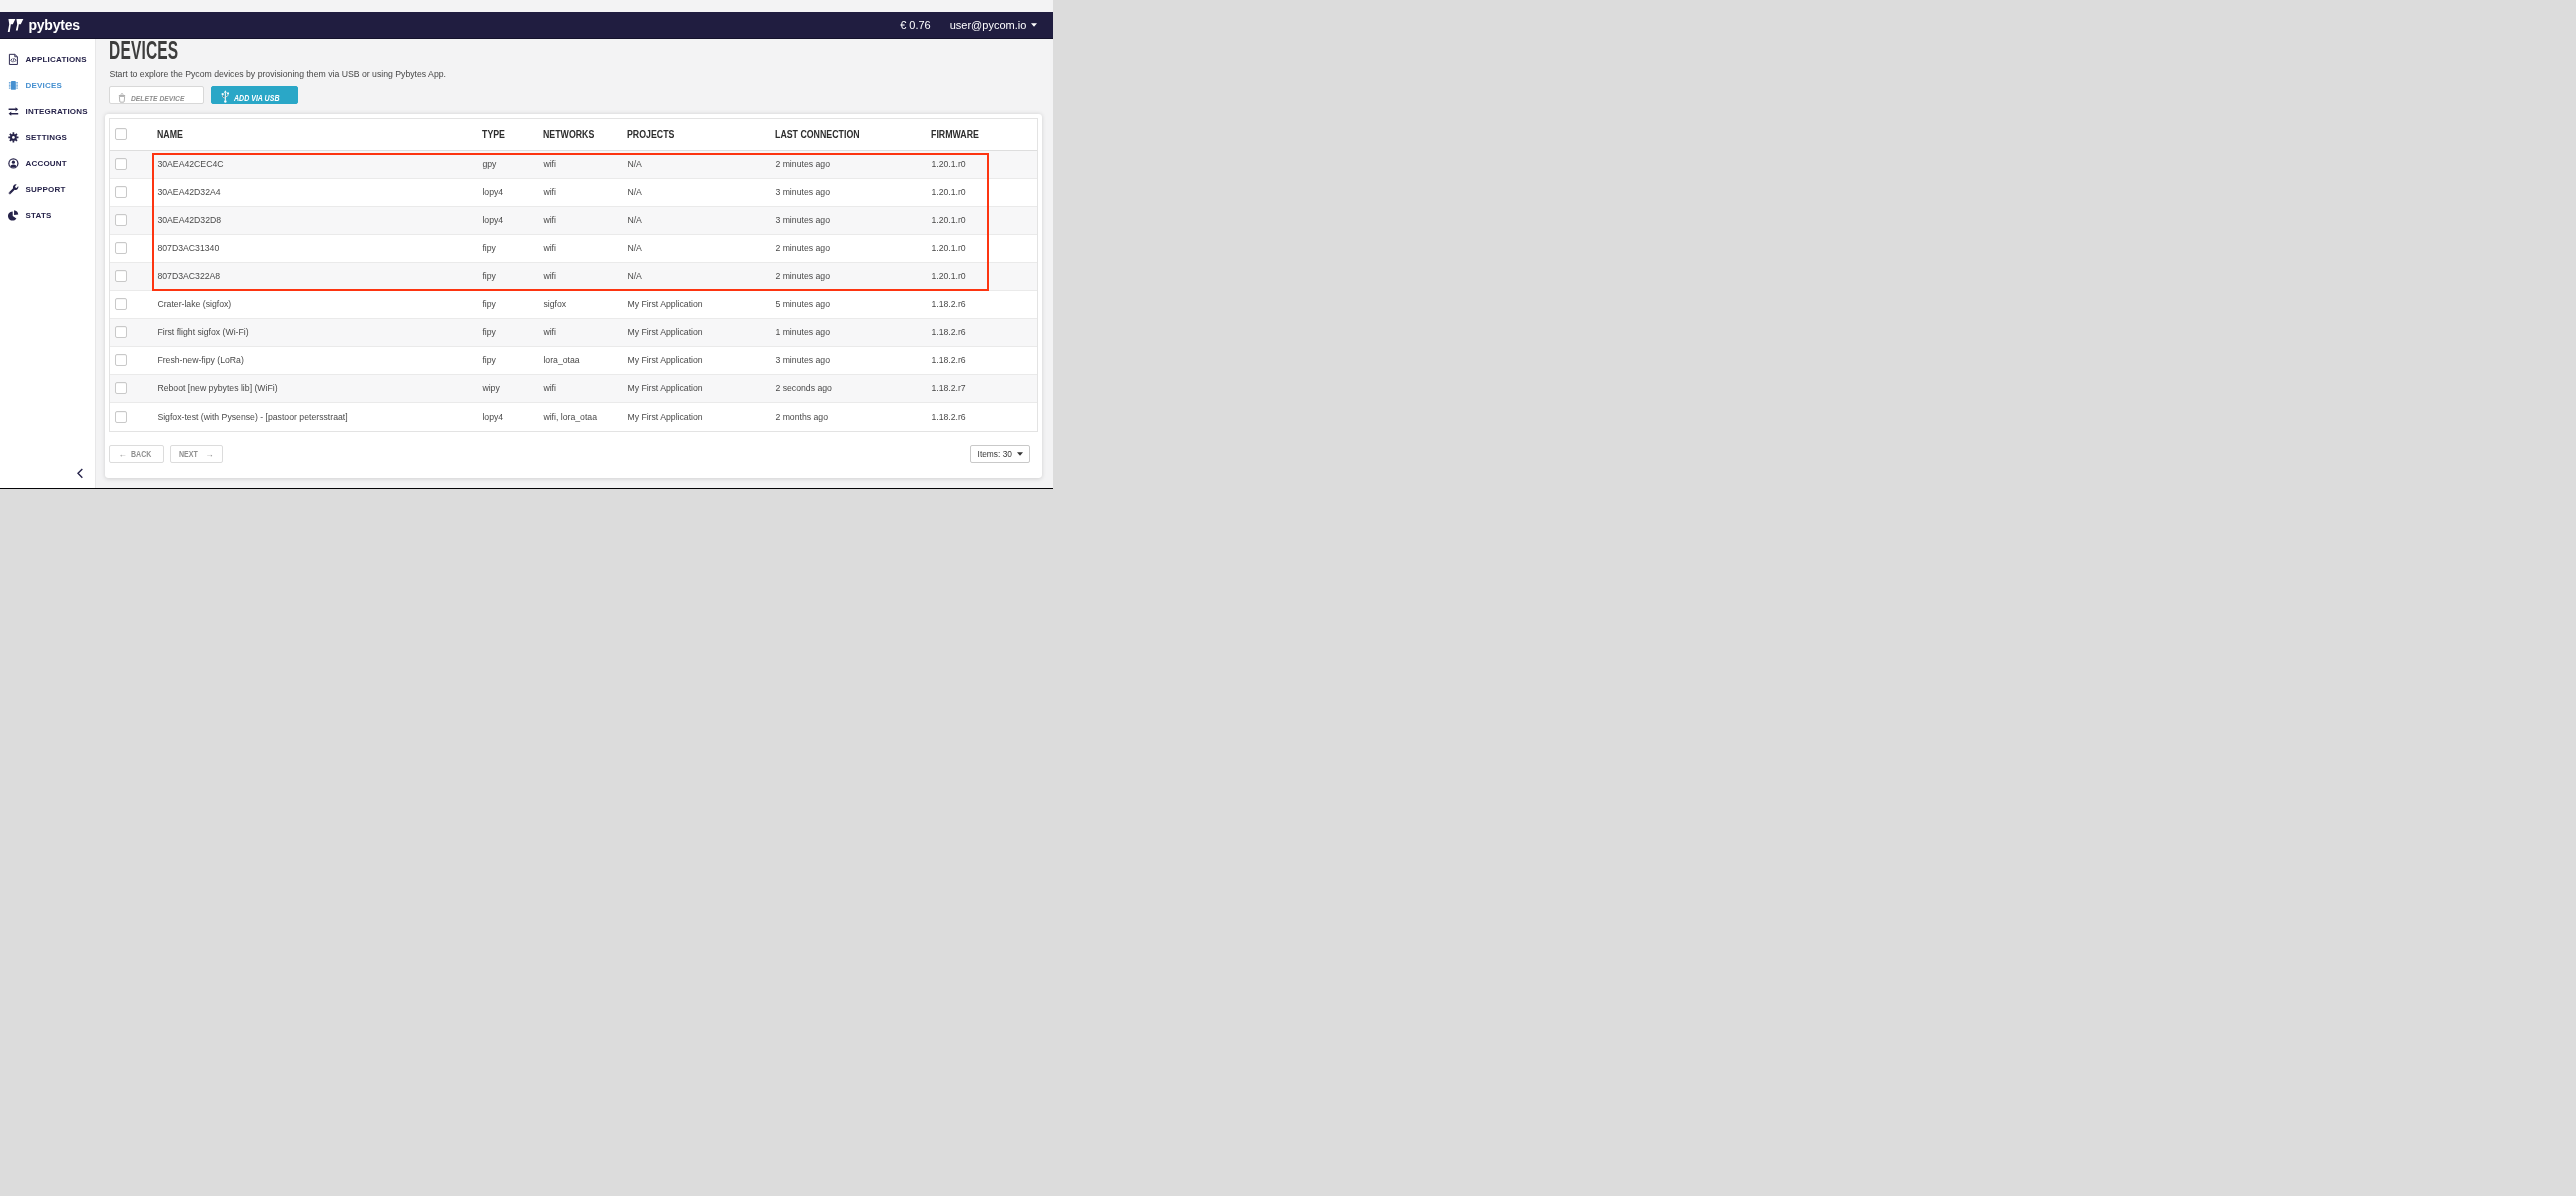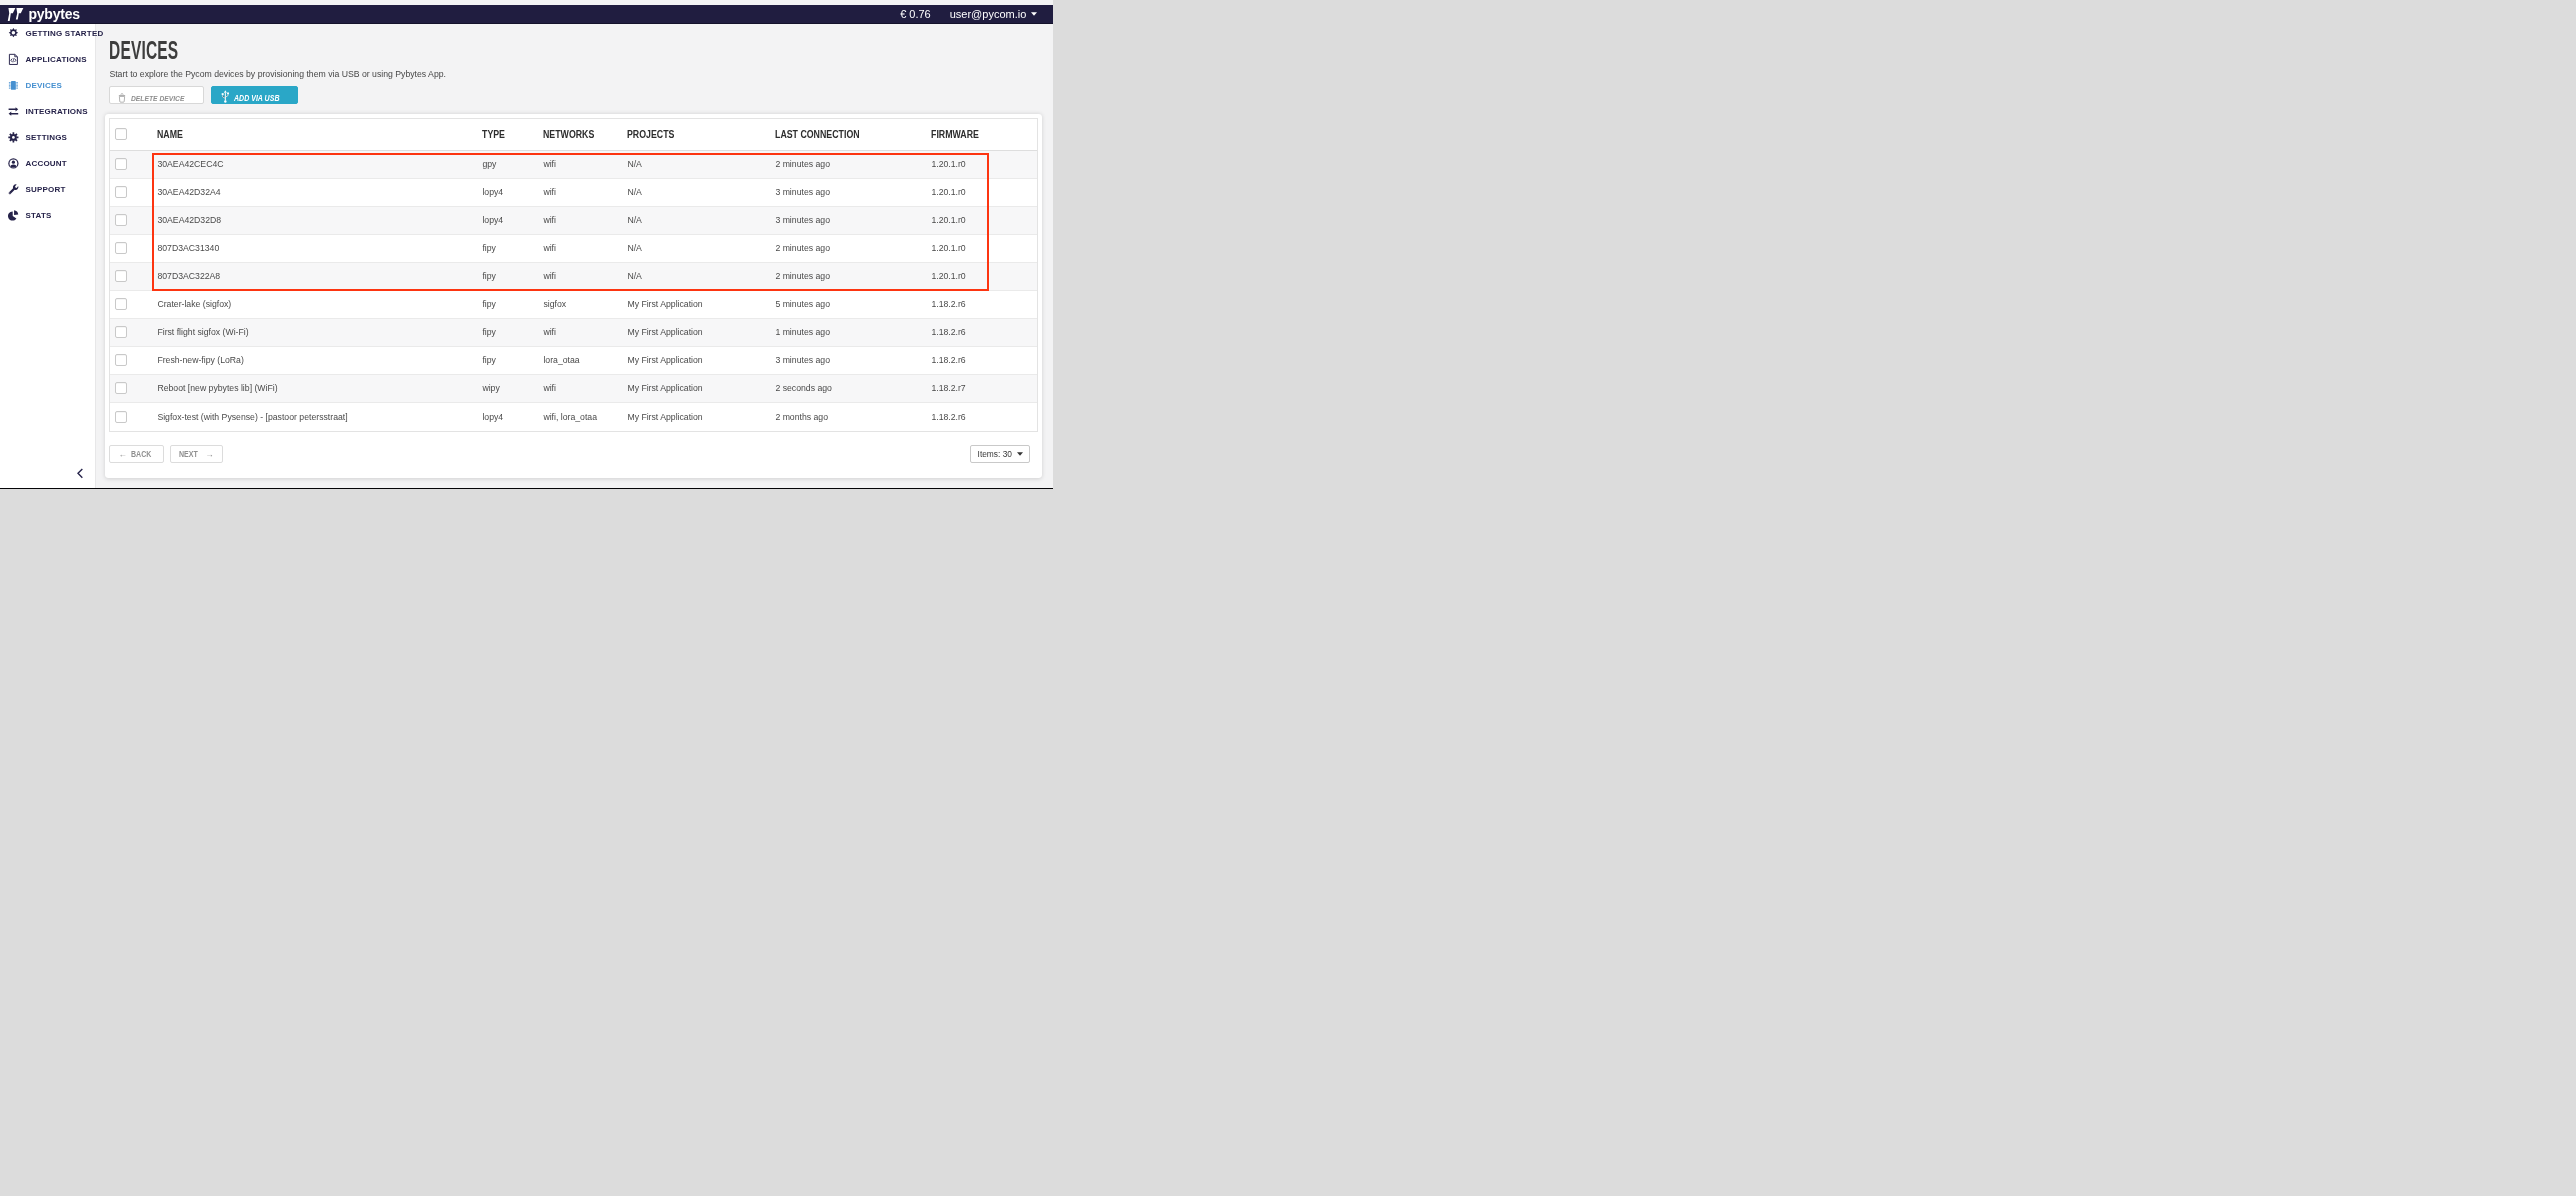--- a/index.html
+++ b/index.html
@@ -1,19 +1,19 @@
 <!DOCTYPE html>
 <html style="font-size:10.7px"><head>
 <meta charset="utf-8">
 <style>
   html,body{margin:0;padding:0;background:#dcdcdc;}
   .screen{position:relative;width:1053px;height:489px;background:#f3f3f4;overflow:hidden;
           font-family:"Liberation Sans","DejaVu Sans",sans-serif;-webkit-font-smoothing:antialiased;}
   
-  .topbar{position:absolute;top:5px;left:0;right:0;height:19px;background:#201d40;
+  .topbar{position:absolute;top:12px;left:0;right:0;height:27px;background:#201d40;
           border-bottom:0.7px solid #14122b;display:flex;align-items:center;
           padding:0 16px 0 7.4px;box-sizing:border-box;z-index:30;}
   .brand{display:flex;align-items:center;gap:4px;color:#fff;cursor:pointer;}
   .brand-name{font-size:14px;font-weight:700;letter-spacing:-0.2px;line-height:1;}
   .topbar-right{margin-left:auto;display:flex;align-items:flex-start;gap:19px;color:#fff;font-size:11px;}
   .user-menu{display:flex;align-items:center;gap:4.7px;cursor:pointer;}
   .balance{cursor:pointer;}
   
   .sidebar{position:absolute;top:18px;left:0;bottom:0;width:96px;background:#fff;
            border-right:0.7px solid #e7e7e8;box-sizing:border-box;padding-top:2px;z-index:20;}

